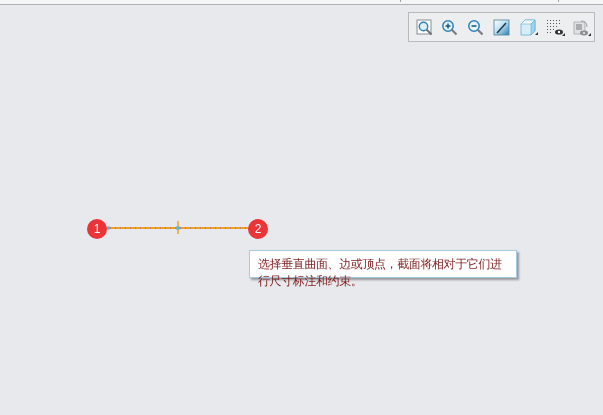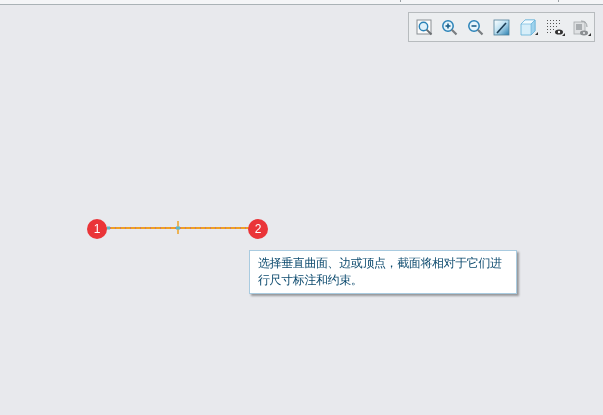--- a/index.html
+++ b/index.html
@@ -21,25 +21,25 @@
     position: absolute; top: 5px; width: 20px; height: 20px;
   }
   .tb-btn svg { width: 20px; height: 20px; display: block; }
   .sketch { position: absolute; left: 0; top: 0; }
   .pt-label {
     position: absolute; width: 20px; height: 20px; border-radius: 50%;
     background: #ea3438; color: #fff; font-size: 12px; line-height: 20px;
     text-align: center; font-family: "Liberation Sans", sans-serif;
   }
   .tooltip {
-    position: absolute; left: 249px; top: 250px; width: 268px; height: 44px;
+    position: absolute; left: 249px; top: 250px; width: 268px; height: 28px;
     background: #ffffff; border: 1px solid #a9cbe0; box-sizing: border-box;
     box-shadow: 2px 2px 2px rgba(0,0,0,0.35);
-    padding: 5px 8px; font-size: 12px; line-height: 17px; color: #0c4a6e;
-    font-family: Liberation Mono, monospace; letter-spacing: -0.4px;
+    padding: 5px 8px; font-size: 12px; line-height: 17px; color: #7f1d1d;
+    font-family: Liberation Sans, sans-serif; letter-spacing: -0.4px;
   }
 </style>
 </head>
 <body>
 
 <div class="topstrip">
   <div class="tick" style="left:400px"></div>
   <div class="tick" style="left:558px"></div>
 </div>
 

